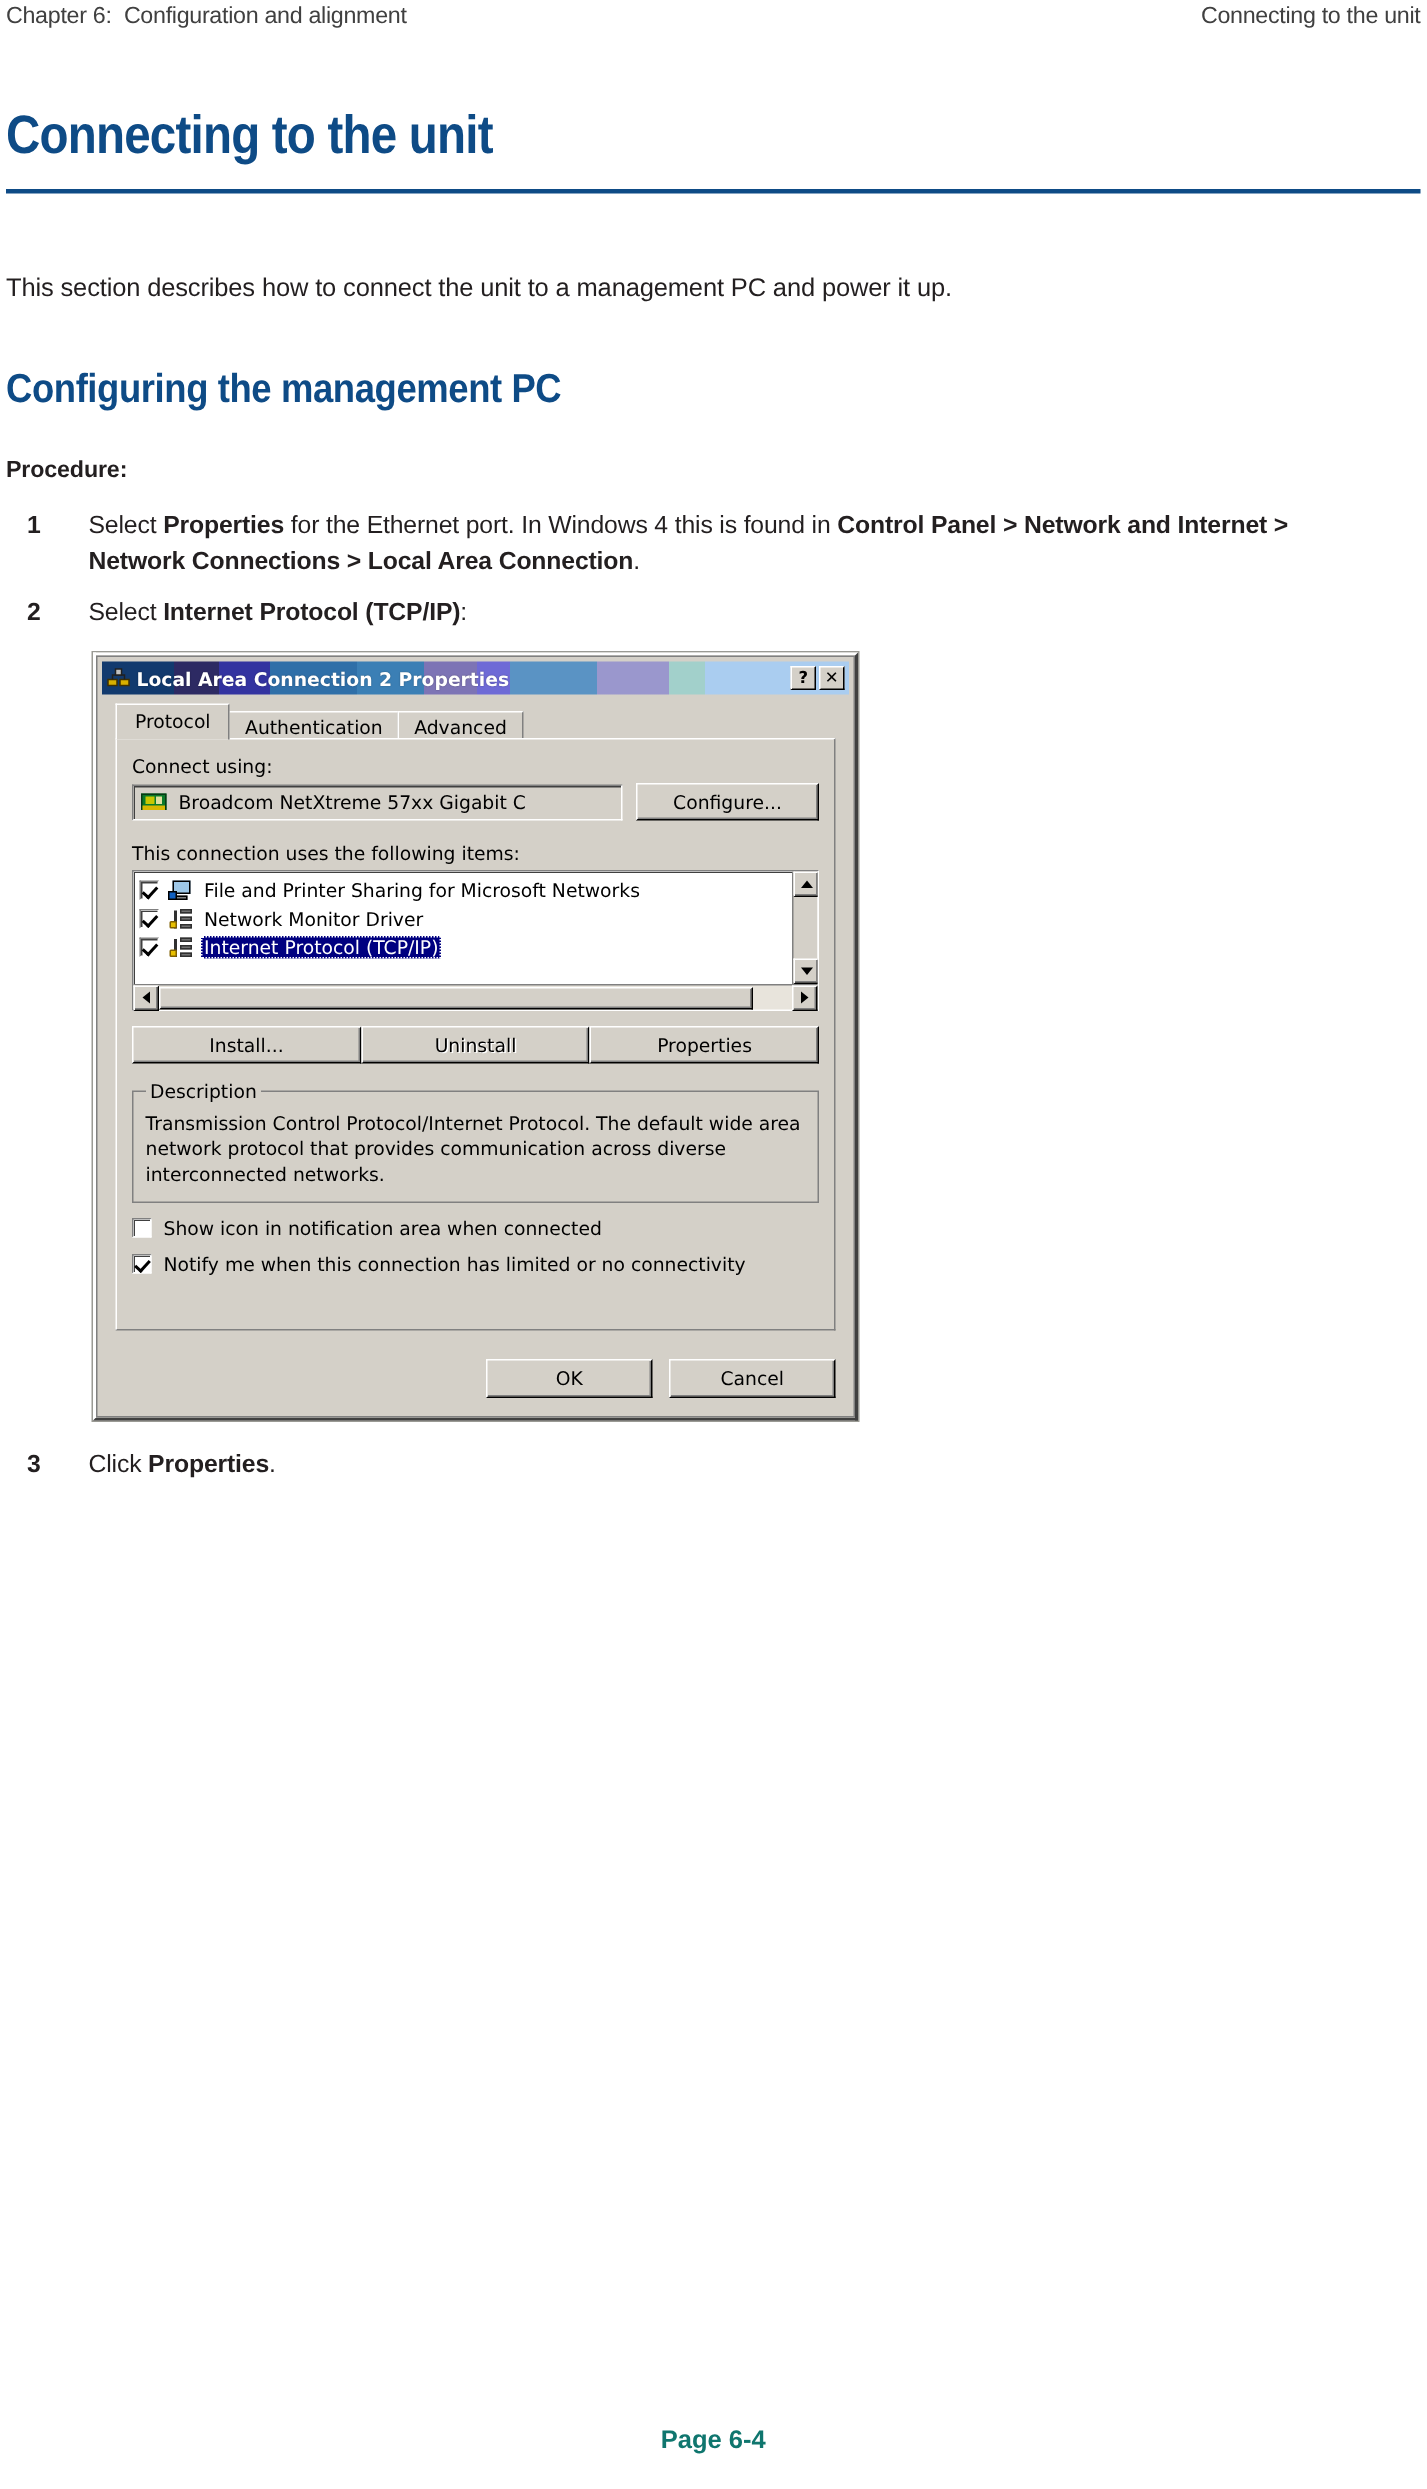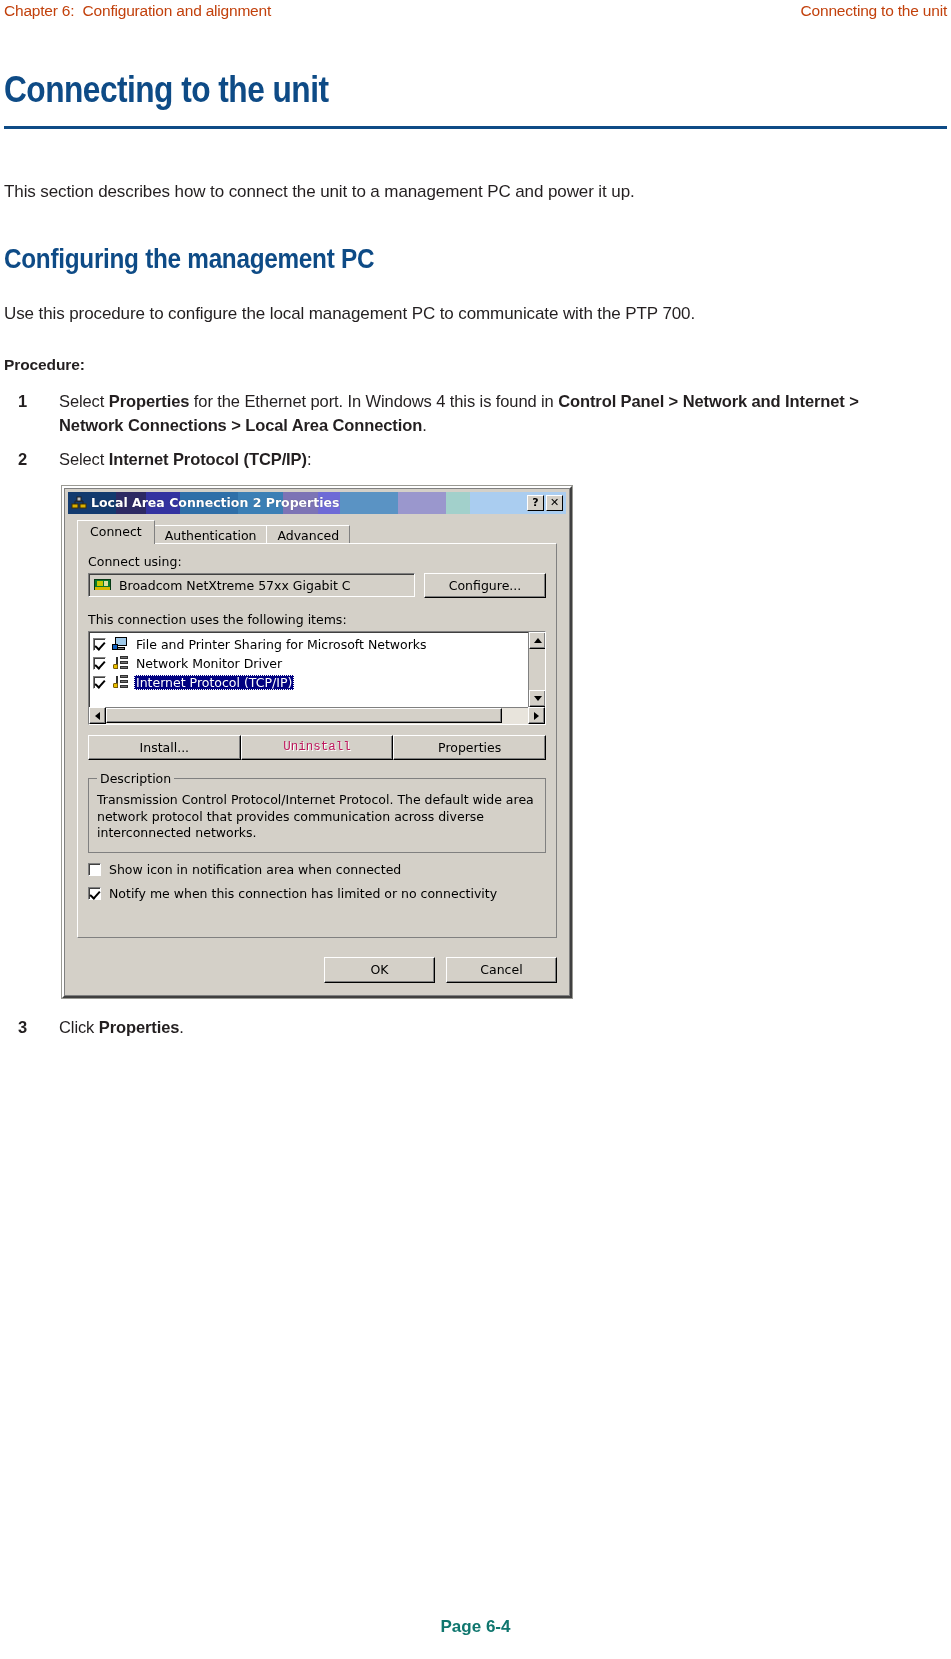--- a/index.html
+++ b/index.html
@@ -17,21 +17,21 @@
   
   .page-header {
     position: absolute;
     top: 0; left: 0; right: 0;
     height: 28px;
     padding: 2px 4px 0 4px;
     display: flex;
     justify-content: space-between;
     align-items: flex-start;
     font-size: 15.5px;
-    color: #c2410c;
+    color: #404040;
     letter-spacing: -0.2px;
   }
   .page-header .hdr-left { white-space: pre; }
   .page-header .hdr-right { white-space: pre; }
 
   
   .doc-body {
     position: absolute;
     top: 70px;
     left: 4px;
@@ -250,21 +250,21 @@
     border-bottom-color: #000000;
     box-shadow: inset -1px -1px 0 #808080;
     font-family: "DejaVu Sans", sans-serif;
     font-size: 12.5px;
     height: 25px;
     padding: 0 8px;
     text-align: center;
     line-height: 23px;
     white-space: nowrap;
   }
-  .btn.disabled { color: #be185d; text-shadow: 1px 1px 0 #ffffff; font-family: Liberation Mono, monospace; }
+  .btn.disabled { color: #000000; text-shadow: 1px 1px 0 #ffffff; }
   .btn-configure { width: 122px; flex: 0 0 122px; }
 
   .items-label { margin: 14px 0 4px 0; font-size: 12.5px; }
 
   .listbox {
     background: #ffffff;
     border: 1px solid #808080;
     border-right-color: #ffffff;
     border-bottom-color: #ffffff;
     box-shadow: inset 1px 1px 0 #404040;
@@ -424,21 +424,20 @@
 
 <div class="doc-body">
 
   <h1 class="chapter-title">Connecting to the unit</h1>
   <div class="title-rule"></div>
 
   <p class="intro">This section describes how to connect the unit to a management PC and power it up.</p>
 
   <h2 class="section-title">Configuring the management PC</h2>
 
-  <p class="section-intro">Use this procedure to configure the local management PC to communicate with the PTP 700.</p>
 
   <p class="procedure-label">Procedure:</p>
 
   <ol class="steps">
     <li>
       <span class="step-num">1</span>
       <span class="step-text"><span>Select </span><b>Properties</b><span> for the Ethernet port. In Windows 4 this is found in </span><b>Control Panel &gt; Network and Internet &gt; Network Connections &gt; Local Area Connection</b><span>.</span></span>
     </li>
     <li>
       <span class="step-num">2</span>
@@ -462,21 +461,21 @@
           <span class="tb-title">Local Area Connection 2 Properties</span>
           <span class="tb-buttons">
             <span class="tb-btn">?</span>
             <span class="tb-btn">✕</span>
           </span>
         </div>
 
         <div class="dlg-client">
 
           <div class="tabstrip">
-            <div class="tab active">Connect</div>
+            <div class="tab active">Protocol</div>
             <div class="tab">Authentication</div>
             <div class="tab">Advanced</div>
           </div>
 
           <div class="tabpage">
 
             <div class="field-label">Connect using:</div>
 
             <div class="row-adapter">
               <div class="sunken adapter-box">

